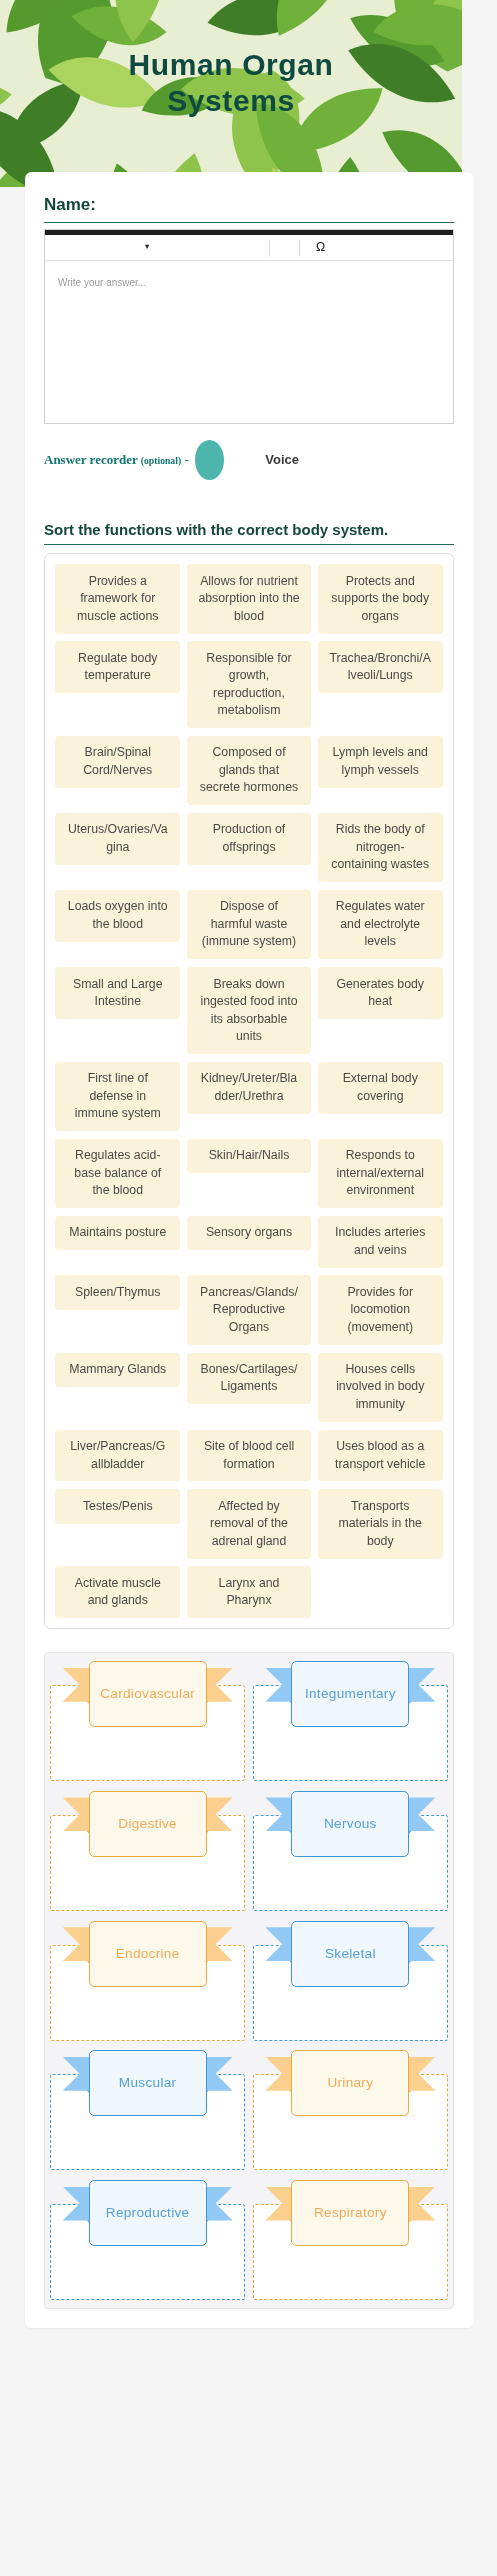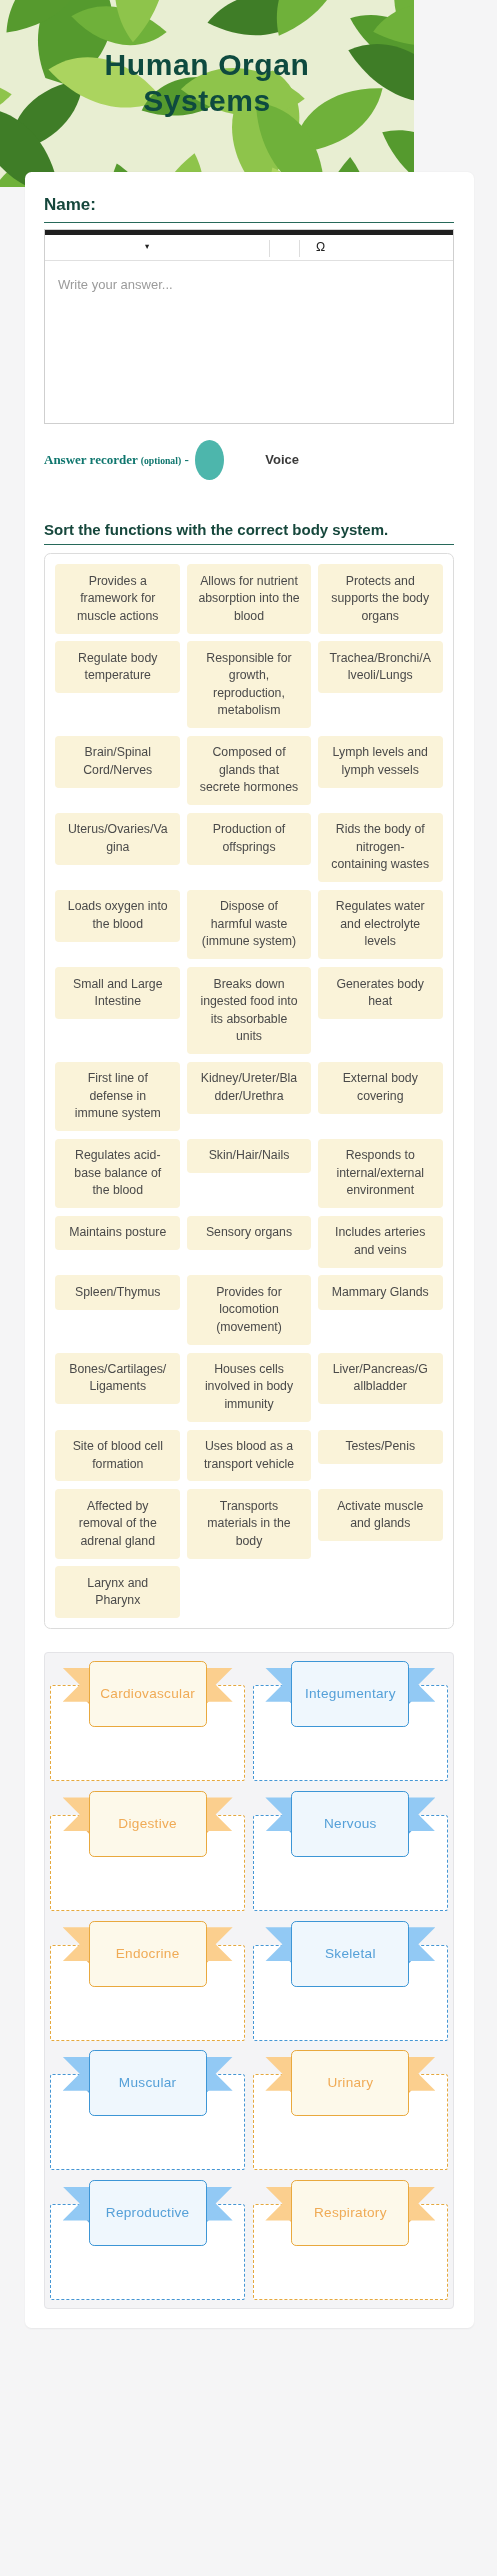--- a/index.html
+++ b/index.html
@@ -10,21 +10,21 @@
     --voice:#4db6ac;
   }
   *{box-sizing:border-box;}
   html,body{margin:0;padding:0;}
   body{
     background:#f5f5f6;
     font-family:"Liberation Sans","DejaVu Sans",sans-serif;
     width:498px; min-height:2576px; margin:0 auto;
   }
   
-  .hero{position:relative;width:414px;height:187px;overflow:hidden;background:#e8eed2;}
+  .hero{position:relative;width:462px;height:187px;overflow:hidden;background:#e8eed2;}
   .hero svg{position:absolute;inset:0;display:block;}
   .hero-title{
     position:absolute;left:50%;top:47px;transform:translateX(-50%);
     width:285px;text-align:center;
     font-size:30px;line-height:1.2;font-weight:bold;color:#0e4a3f;
     letter-spacing:0.6px;
   }
   
   .card{
     position:relative;width:449px;margin:-15px auto 0 auto;
@@ -38,21 +38,21 @@
   .editor{margin-top:6.5px;border:0.6px solid #cfcfcf;background:#fff;height:195px;display:flex;flex-direction:column;}
   .editor-topbar{height:5.2px;background:#1f1f1f;}
   .editor-toolbar{position:relative;height:26px;border-bottom:0.6px solid #e0e0e0;}
   .tb-caret{position:absolute;left:100px;top:5.8px;font-size:8.4px;color:#222;cursor:pointer;}
   .tb-div{position:absolute;top:4.5px;width:0.6px;height:17px;background:#ddd;}
   .tb-div.d1{left:224px;} .tb-div.d2{left:254px;}
   .tb-omega{position:absolute;left:267px;top:3.2px;font-size:12.3px;color:#222;cursor:pointer;padding:1.3px 3.9px;}
   .editor-area{flex:1;}
   .editor-area textarea{
     width:100%;height:100%;border:none;outline:none;resize:none;
-    padding:15.6px 13px;font-size:13px;color:#b91c1c;
+    padding:15.6px 13px;font-size:10px;color:#b91c1c;
     font-family:"Liberation Sans","DejaVu Sans",sans-serif;background:transparent;
   }
   .editor-area textarea::placeholder{color:#9b9b9b;}
   
   .recorder{display:flex;align-items:center;margin-top:15.6px;min-height:40px;}
   .recorder-label{font-size:13px;font-weight:bold;color:#0f766e;font-family:Liberation Serif, serif;}
   .recorder-label .opt{font-size:9.7px;}
   .voice-btn{
     width:29px;height:40px;border-radius:50%;background:var(--voice);
     border:none;margin:0 9px 0 6.5px;cursor:pointer;
@@ -252,20 +252,23 @@
         <div class="chip">
     <span>Sensory organs</span>
   </div>
         <div class="chip">
     <span>Includes arteries and veins</span>
   </div>
         <div class="chip">
     <span>Spleen/Thymus</span>
   </div>
         <div class="chip">
+    <span>Pancreas/Glands/Reproductive Organs</span>
+  </div>
+        <div class="chip">
     <span>Provides for locomotion (movement)</span>
   </div>
         <div class="chip">
     <span>Mammary Glands</span>
   </div>
         <div class="chip">
     <span>Bones/Cartilages/Ligaments</span>
   </div>
         <div class="chip">
     <span>Houses cells involved in body immunity</span>

